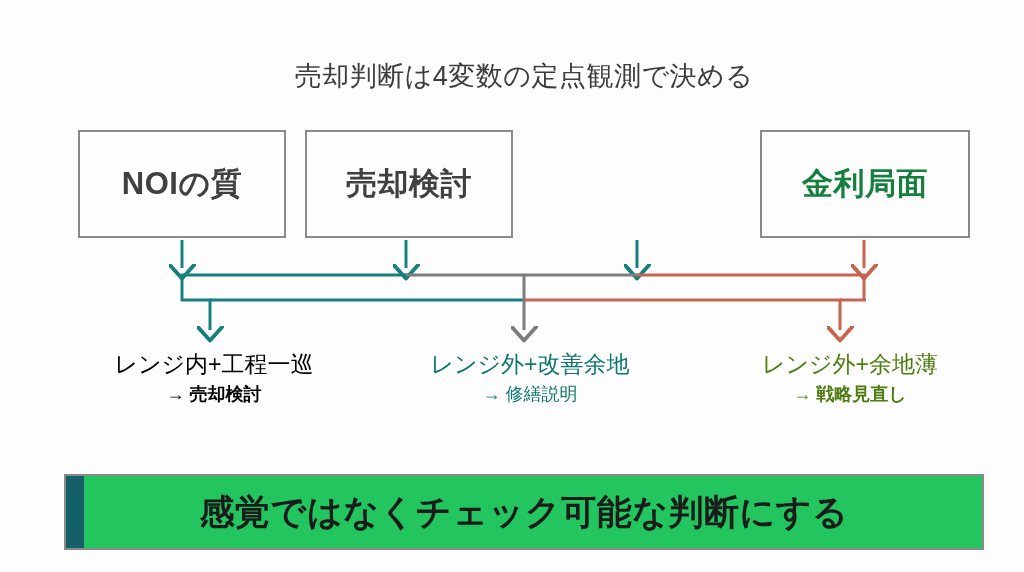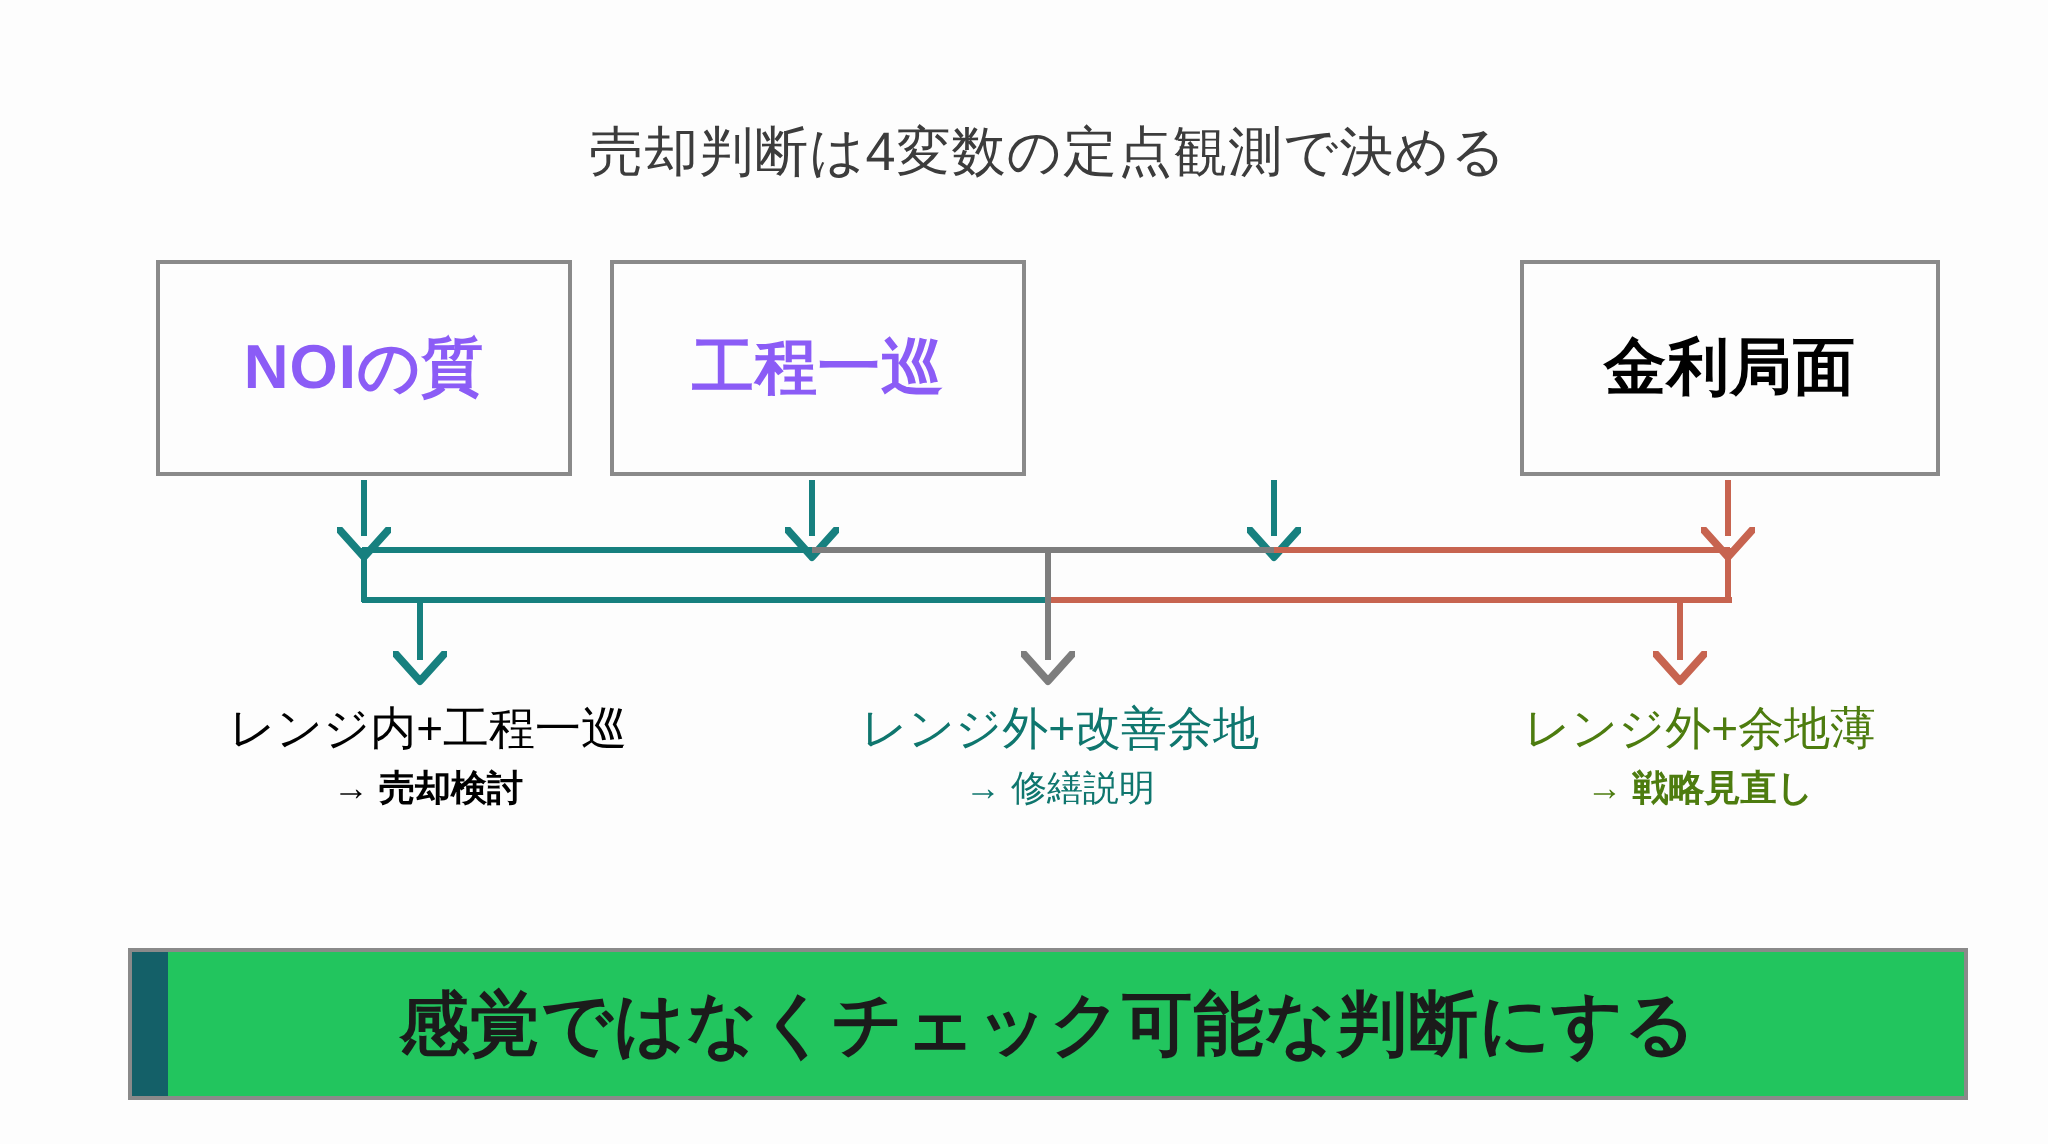--- a/index.html
+++ b/index.html
@@ -55,22 +55,22 @@
     font-size: 31px;
     font-weight: bold;
     letter-spacing: 0.5px;
     white-space: nowrap;
   }
   .box-0 { left: 66px;  width: 208px; }
   .box-1 { left: 293px; width: 208px; }
   .box-2 { left: 520px; width: 210px; }
   .box-3 { left: 748px; width: 210px; }
 
-  .c-teal   { color: #8b5cf6; }
-  .c-maroon { color: #000000; }
+  .c-teal   { color: #404040; }
+  .c-maroon { color: #15803d; }
 
   
   #connectors {
     position: absolute;
     left: 0;
     top: 0;
     width: 1024px;
     height: 572px;
     pointer-events: none;
   }
@@ -139,21 +139,21 @@
 <body>
 
 <div id="slide">
 
   <div class="title">売却判断は4変数の定点観測で決める</div>
 
   <div class="box box-0">
     <span class="box-label c-teal">NOIの質</span>
   </div>
   <div class="box box-1">
-    <span class="box-label c-teal">工程一巡</span>
+    <span class="box-label c-teal">売却検討</span>
   </div>
   <div class="box box-3">
     <span class="box-label c-maroon">金利局面</span>
   </div>
 
   <svg id="connectors" viewBox="0 0 1024 572" width="1024" height="572" xmlns="http://www.w3.org/2000/svg">
     <defs>
       <marker id="ah-teal" markerWidth="10" markerHeight="9" refX="1.5" refY="4.5" orient="auto" markerUnits="strokeWidth">
         <path d="M0,0 L5,4.5 L0,9" fill="none" stroke="#17807f" stroke-width="1.3" stroke-linecap="round" stroke-linejoin="round"></path>
       </marker>

